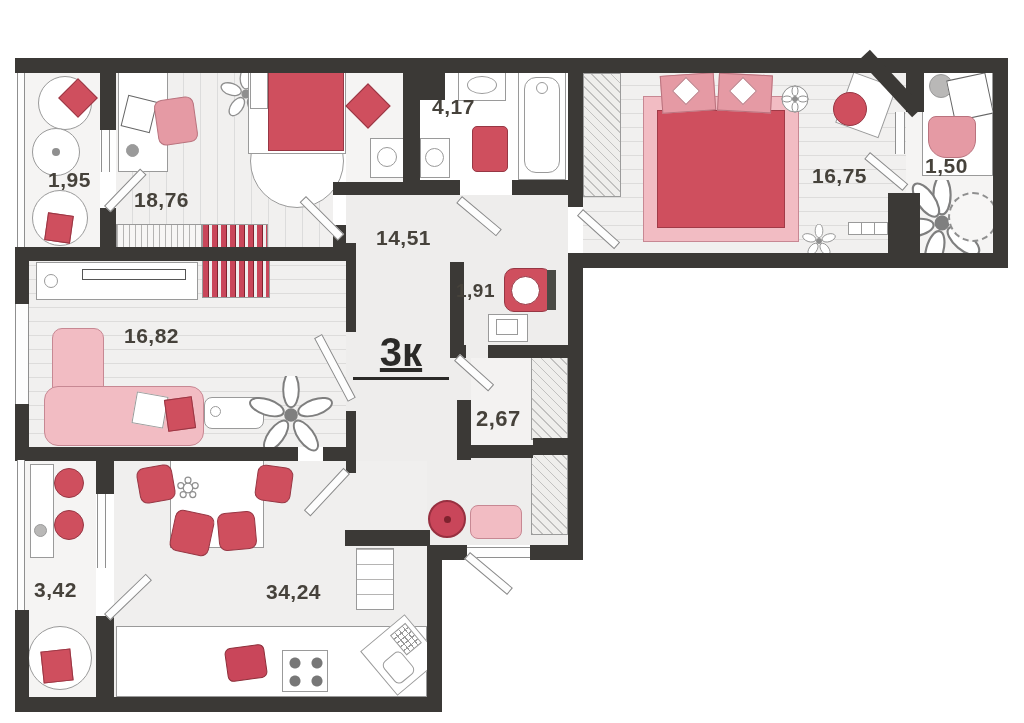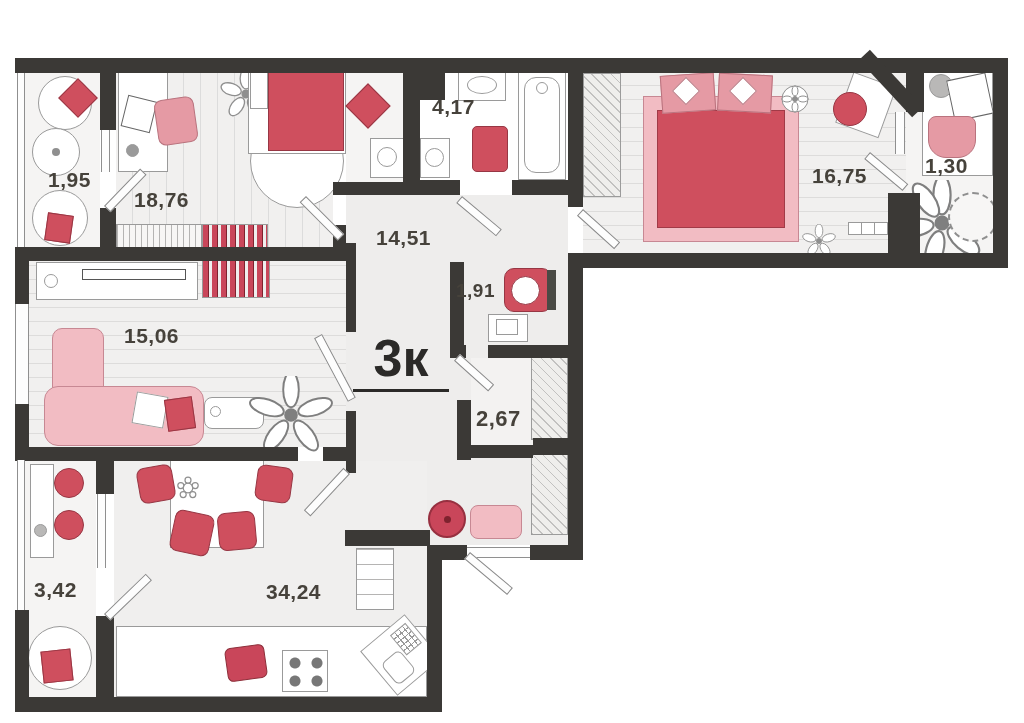--- a/index.html
+++ b/index.html
@@ -20,21 +20,21 @@
   .door{background:#fdfdfd;border:1px solid #8a8a8a;transform-origin:left top;}
   .lbl{font-weight:bold;font-size:21px;color:#46423b;letter-spacing:.5px;white-space:nowrap;}
   .red{background:#cf4f5e;border:1px solid #973744;}
   .pink{background:#f2bcc3;border:1px solid #c78893;}
   .mpink{background:#e59aa4;border:1px solid #b9737e;}
   .round{border-radius:50%;}
   .stripes{background:repeating-linear-gradient(90deg,#c9465a 0 5px,#7e222e 5px 6px,#efeeee 6px 9px);border:1px solid #9a9a9a;}
   .shelf{background:#f7f6f5 repeating-linear-gradient(90deg,#b5b4b3 0 1px,transparent 1px 6px);border:1px solid #9a9a9a;}
   .rad{background:#fff repeating-linear-gradient(90deg,transparent 0 12px,#9a9a9a 12px 13px);border:1px solid #9a9a9a;}
   #title{ text-align:center;color:#2b2a28;}
-  #title .t1{font-size:52px;font-weight:bold;line-height:1;display:block;}
+  #title .t1{font-size:40px;font-weight:bold;line-height:1;display:block;text-decoration:underline;}
   #title .rule{width:96px;border-top:3px solid #2b2a28;margin:5px auto 2px auto;}
   #title .t2{font-size:45px;font-weight:bold;line-height:1;display:block;}
 </style>
 </head>
 <body>
 
 <div id="plan">
 
   <div class="a flr" style="left:25px;top:73px;width:75px;height:174px;background:#f5f4f3;"></div>
   <div class="a planks-v" style="left:116px;top:73px;width:217px;height:174px;"></div>
@@ -258,23 +258,23 @@
   <div class="a door" style="left:350px;top:474px;width:58px;height:9px;transform:rotate(133deg);"></div>
   <div class="a door" style="left:470px;top:552px;width:56px;height:9px;transform:rotate(40deg);"></div>
   <div class="a door" style="left:104px;top:614px;width:58px;height:9px;transform:rotate(-44deg);"></div>
   <div class="a door" style="left:870px;top:152px;width:50px;height:9px;transform:rotate(40deg);"></div>
 
   <div class="a lbl" style="left:48px;top:168px;">1,95</div>
   <div class="a lbl" style="left:134px;top:188px;">18,76</div>
   <div class="a lbl" style="left:432px;top:95px;">4,17</div>
   <div class="a lbl" style="left:376px;top:226px;">14,51</div>
   <div class="a lbl" style="left:812px;top:164px;">16,75</div>
-  <div class="a lbl" style="left:925px;top:154px;">1,30</div>
+  <div class="a lbl" style="left:925px;top:154px;">1,50</div>
   <div class="a lbl" style="left:456px;top:280px;font-size:19px;">1,91</div>
-  <div class="a lbl" style="left:124px;top:324px;">15,06</div>
+  <div class="a lbl" style="left:124px;top:324px;">16,82</div>
   <div class="a lbl" style="left:476px;top:406px;font-size:22px;">2,67</div>
   <div class="a lbl" style="left:34px;top:578px;">3,42</div>
   <div class="a lbl" style="left:266px;top:580px;">34,24</div>
 
   <div id="title" class="a" style="left:346px;top:332px;width:110px;">
     <span class="t1">3к</span>
     <div class="rule"></div>
   </div>
 
 </div>

